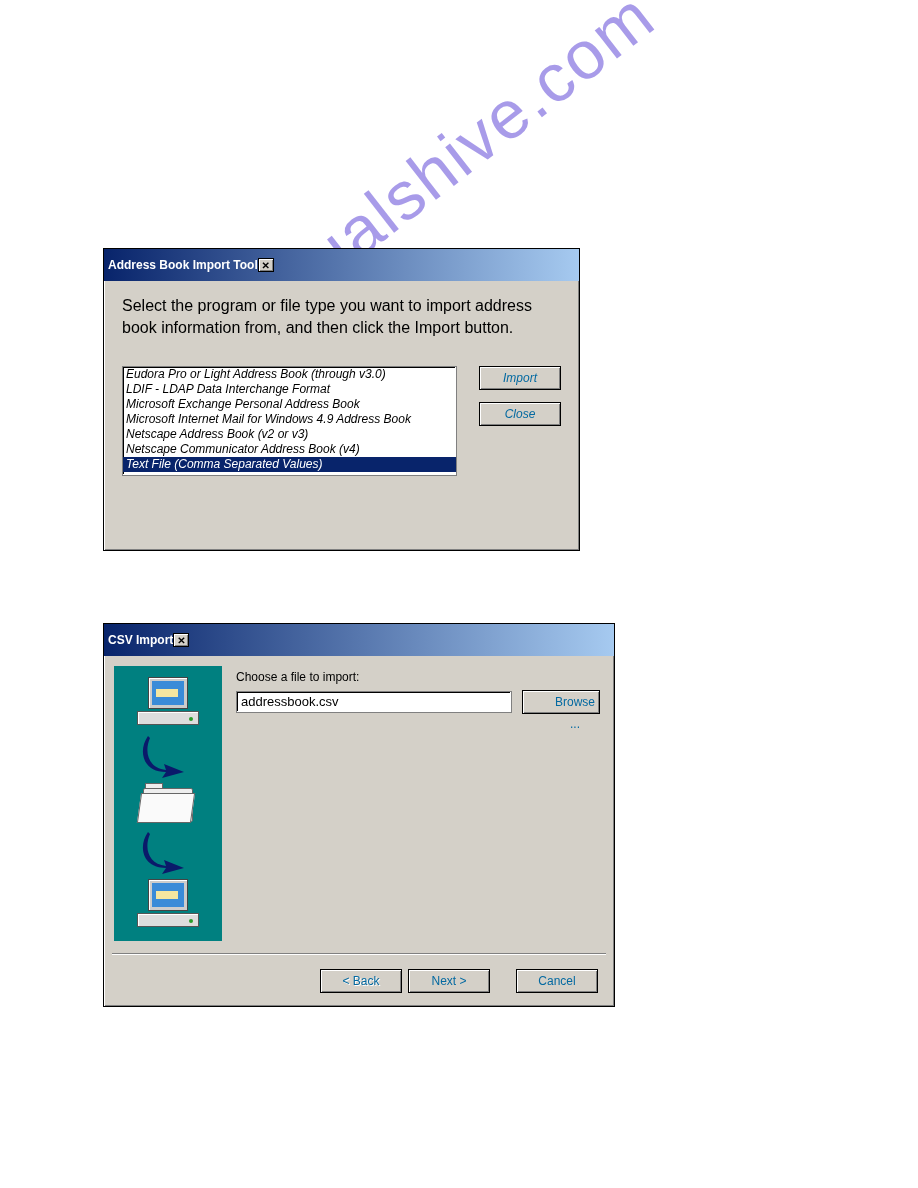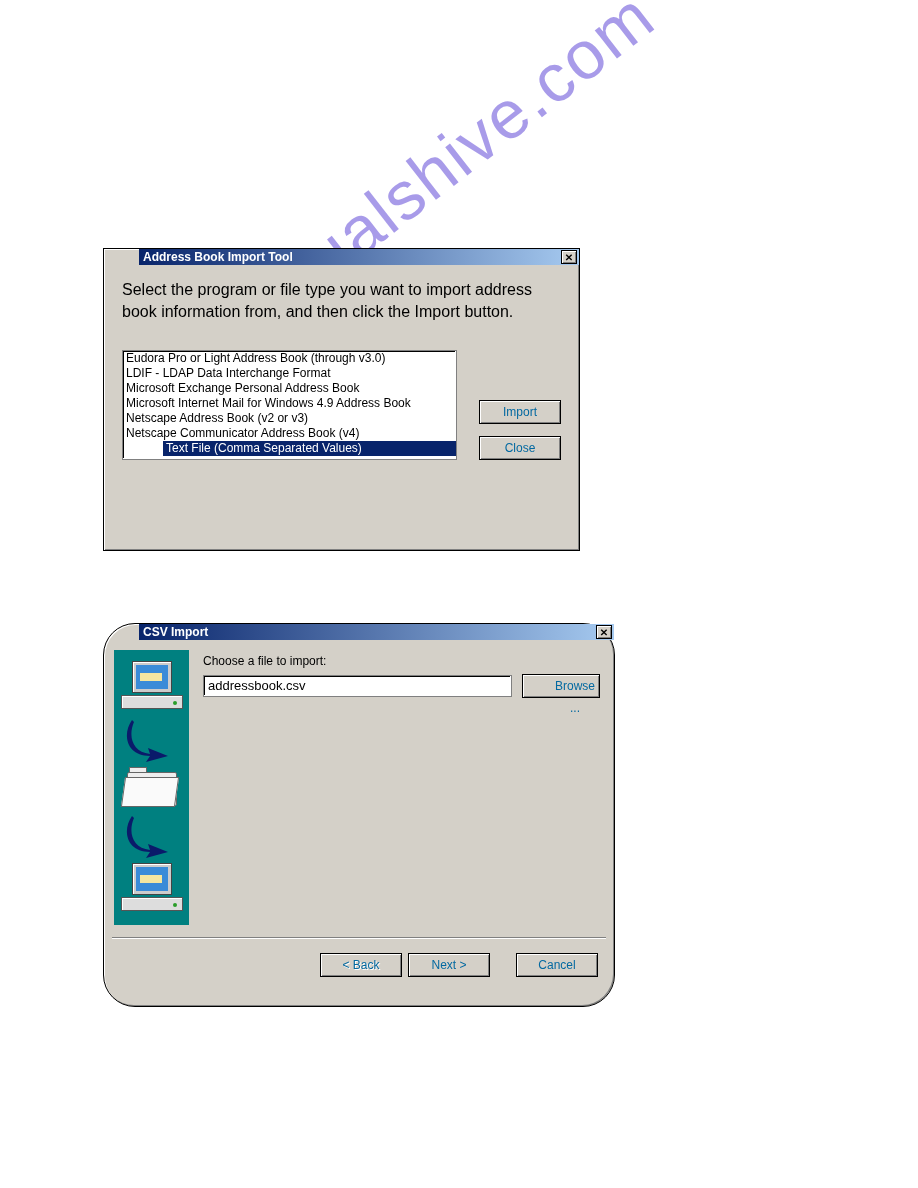--- a/index.html
+++ b/index.html
@@ -27,32 +27,31 @@
     z-index: 0;
   }
   .dialog {
     position: absolute;
     background: #d4d0c8;
     border: 1px solid #000;
     box-shadow: inset 1px 1px 0 #fff, inset -1px -1px 0 #808080;
     z-index: 1;
   }
   .dialog1 { left: 103px; top: 248px; width: 477px; height: 303px; }
-  .dialog2 { left: 103px; top: 623px; width: 512px; height: 384px; border-radius: 32px; }
+  .dialog2 { left: 103px; top: 623px; width: 512px; height: 384px; }
   .titlebar {
-    height: 16px;
+    height: 32px;
     background: linear-gradient(90deg, #08246b 0%, #a6caf0 100%);
     color: #fff;
     font-weight: bold;
     display: flex;
     align-items: center;
-    justify-content: space-between;
+    justify-content: flex-start;
     padding: 0 2px 0 4px;
     font-size: 12px;
-    margin-left: 35px;
   }
   .titlebar-text { white-space: nowrap; }
   .close-btn {
     width: 16px;
     height: 14px;
     background: #d4d0c8;
     border: 1px solid #000;
     box-shadow: inset 1px 1px 0 #fff, inset -1px -1px 0 #808080;
     display: flex;
     align-items: center;
@@ -68,42 +67,42 @@
     color: #000;
   }
   .instruction {
     font-size: 16px;
     line-height: 1.35;
     margin-bottom: 28px;
   }
   .d1-main {
     display: flex;
     gap: 22px;
-    align-items: flex-end;
+    align-items: flex-start;
+    font-style: italic;
   }
   .listbox {
     width: 338px;
     height: 110px;
     background: #fff;
     border: 1px solid #808080;
     box-shadow: inset -1px -1px 0 #fff, inset 1px 1px 0 #000;
     overflow: hidden;
     font-size: 12px;
   }
   .list-item {
     padding: 0 3px;
     line-height: 15px;
     white-space: nowrap;
     color: #000;
     cursor: default;
   }
   .list-item.selected {
     background: #08246b;
     color: #fff;
-    margin-left: 40px;
   }
   .btn-stack {
     display: flex;
     flex-direction: column;
     gap: 12px;
   }
   .win-btn {
     width: 82px;
     height: 24px;
     background: #d4d0c8;
@@ -130,21 +129,21 @@
     flex-direction: column;
     align-items: center;
     justify-content: space-around;
     padding: 8px 0;
     position: relative;
   }
   .d2-right { flex: 1; padding-top: 4px; }
   .d2-label { margin-bottom: 6px; font-size: 12px; }
   .file-row { display: flex; gap: 10px; align-items: center; }
   .text-input {
-    width: 309px;
+    width: 276px;
     height: 22px;
     background: #fff;
     border: 1px solid #808080;
     box-shadow: inset -1px -1px 0 #fff, inset 1px 1px 0 #000;
     padding: 0 4px;
     font-size: 13px;
     line-height: 20px;
     color: #000;
   }
   .browse-btn { width: 78px; height: 24px; padding-left: 28px; }

